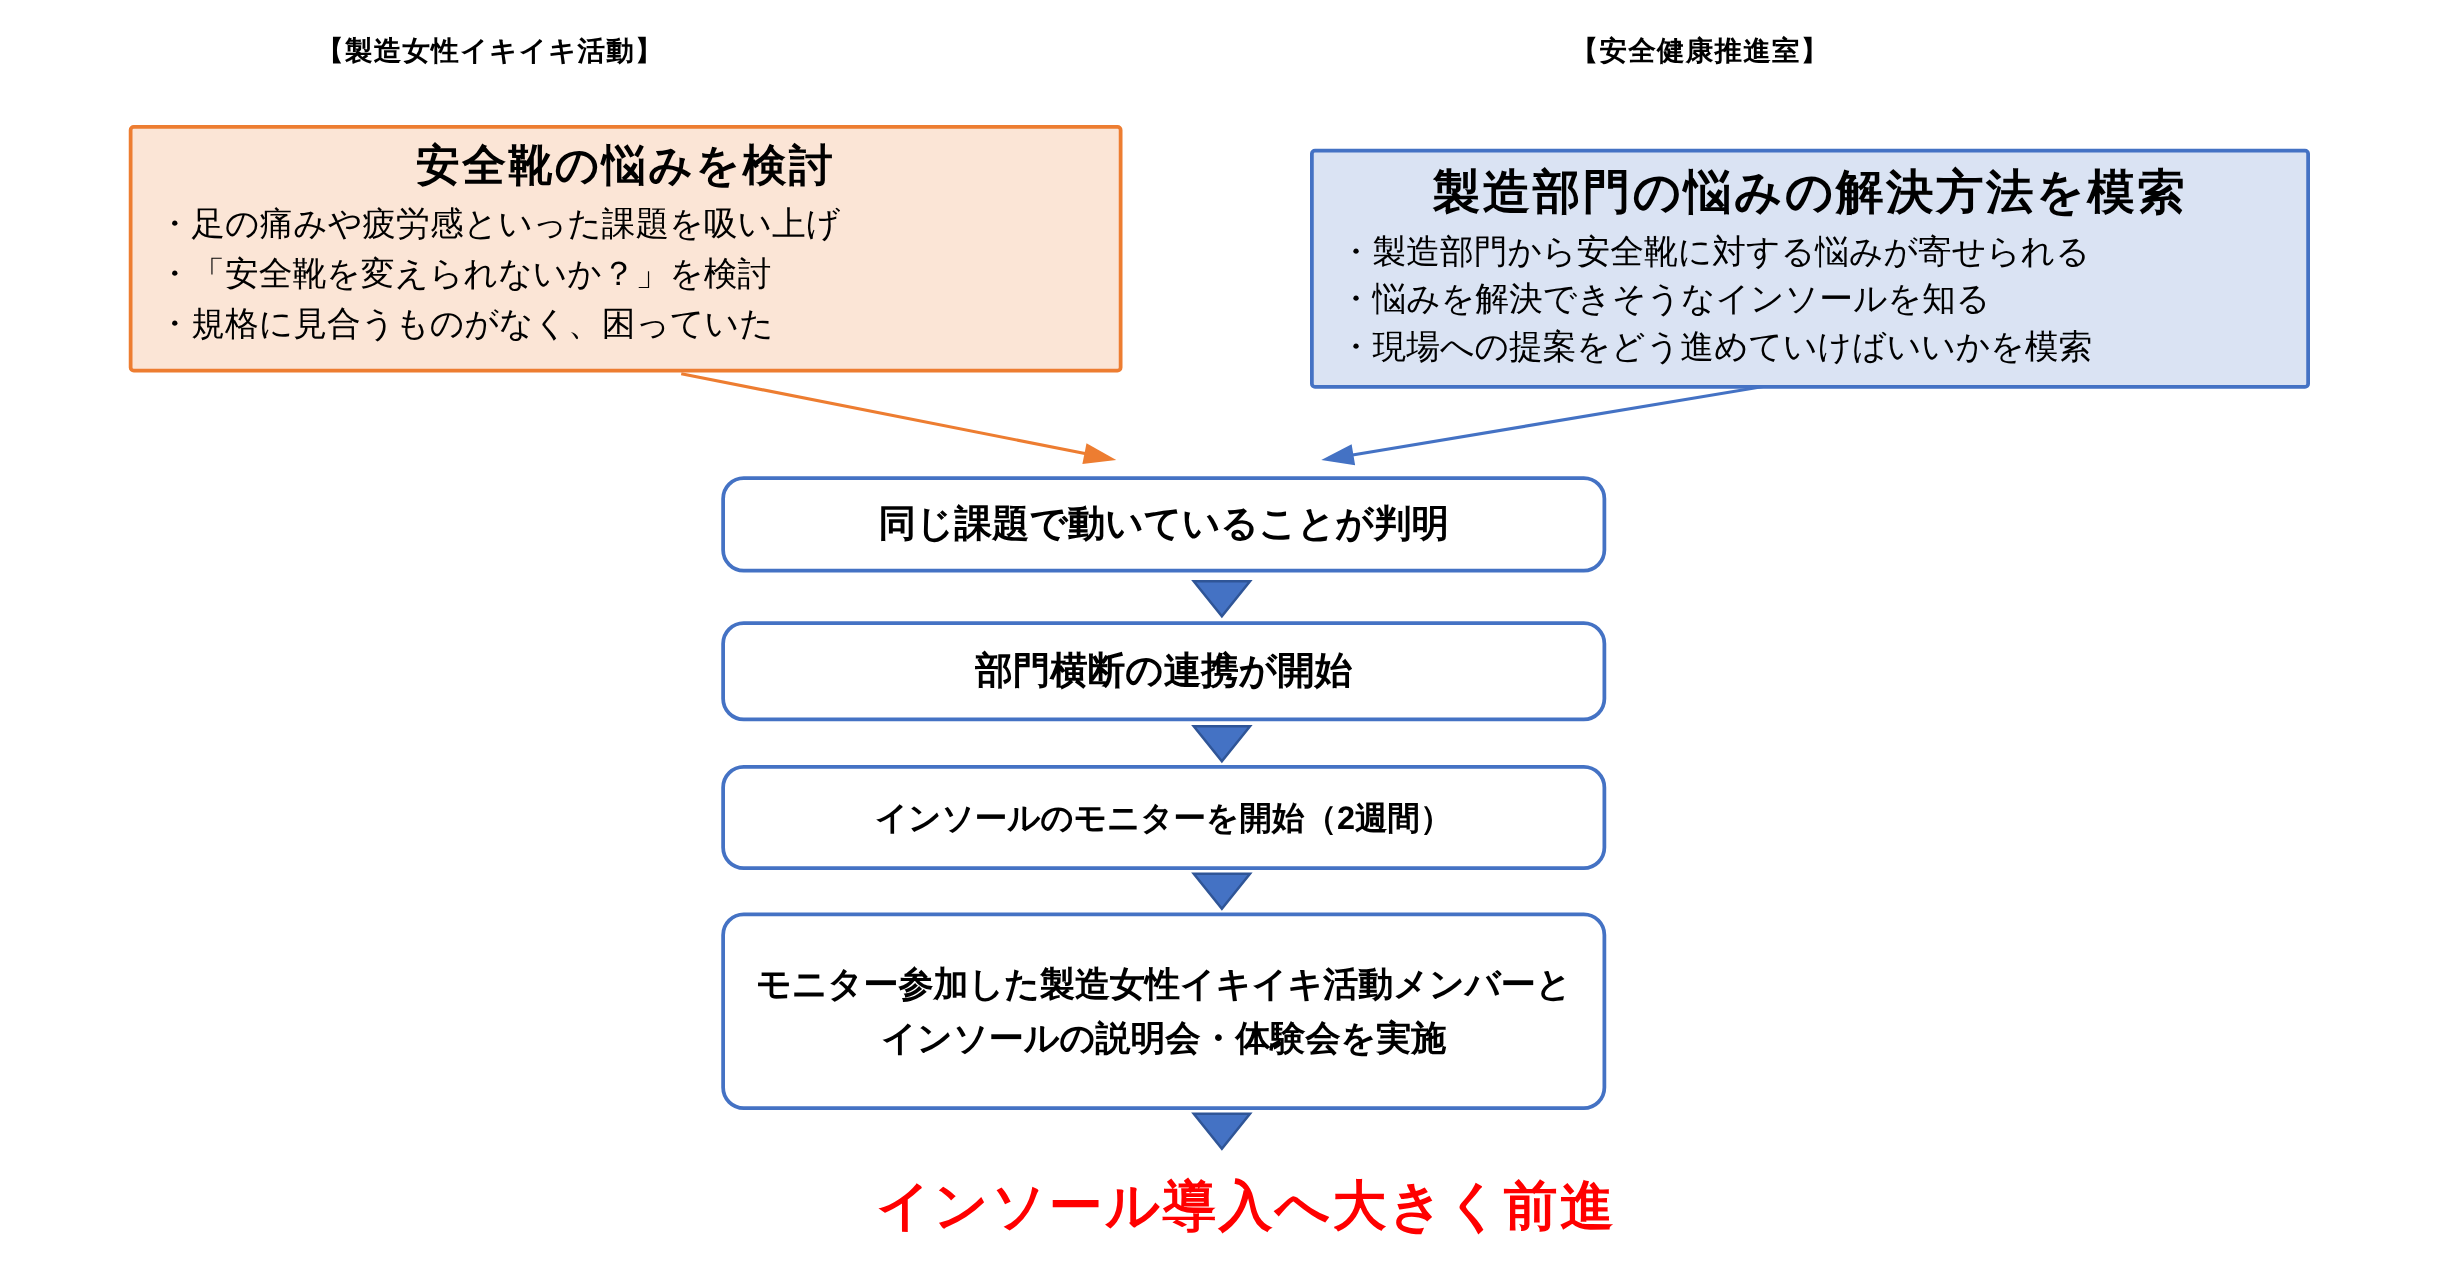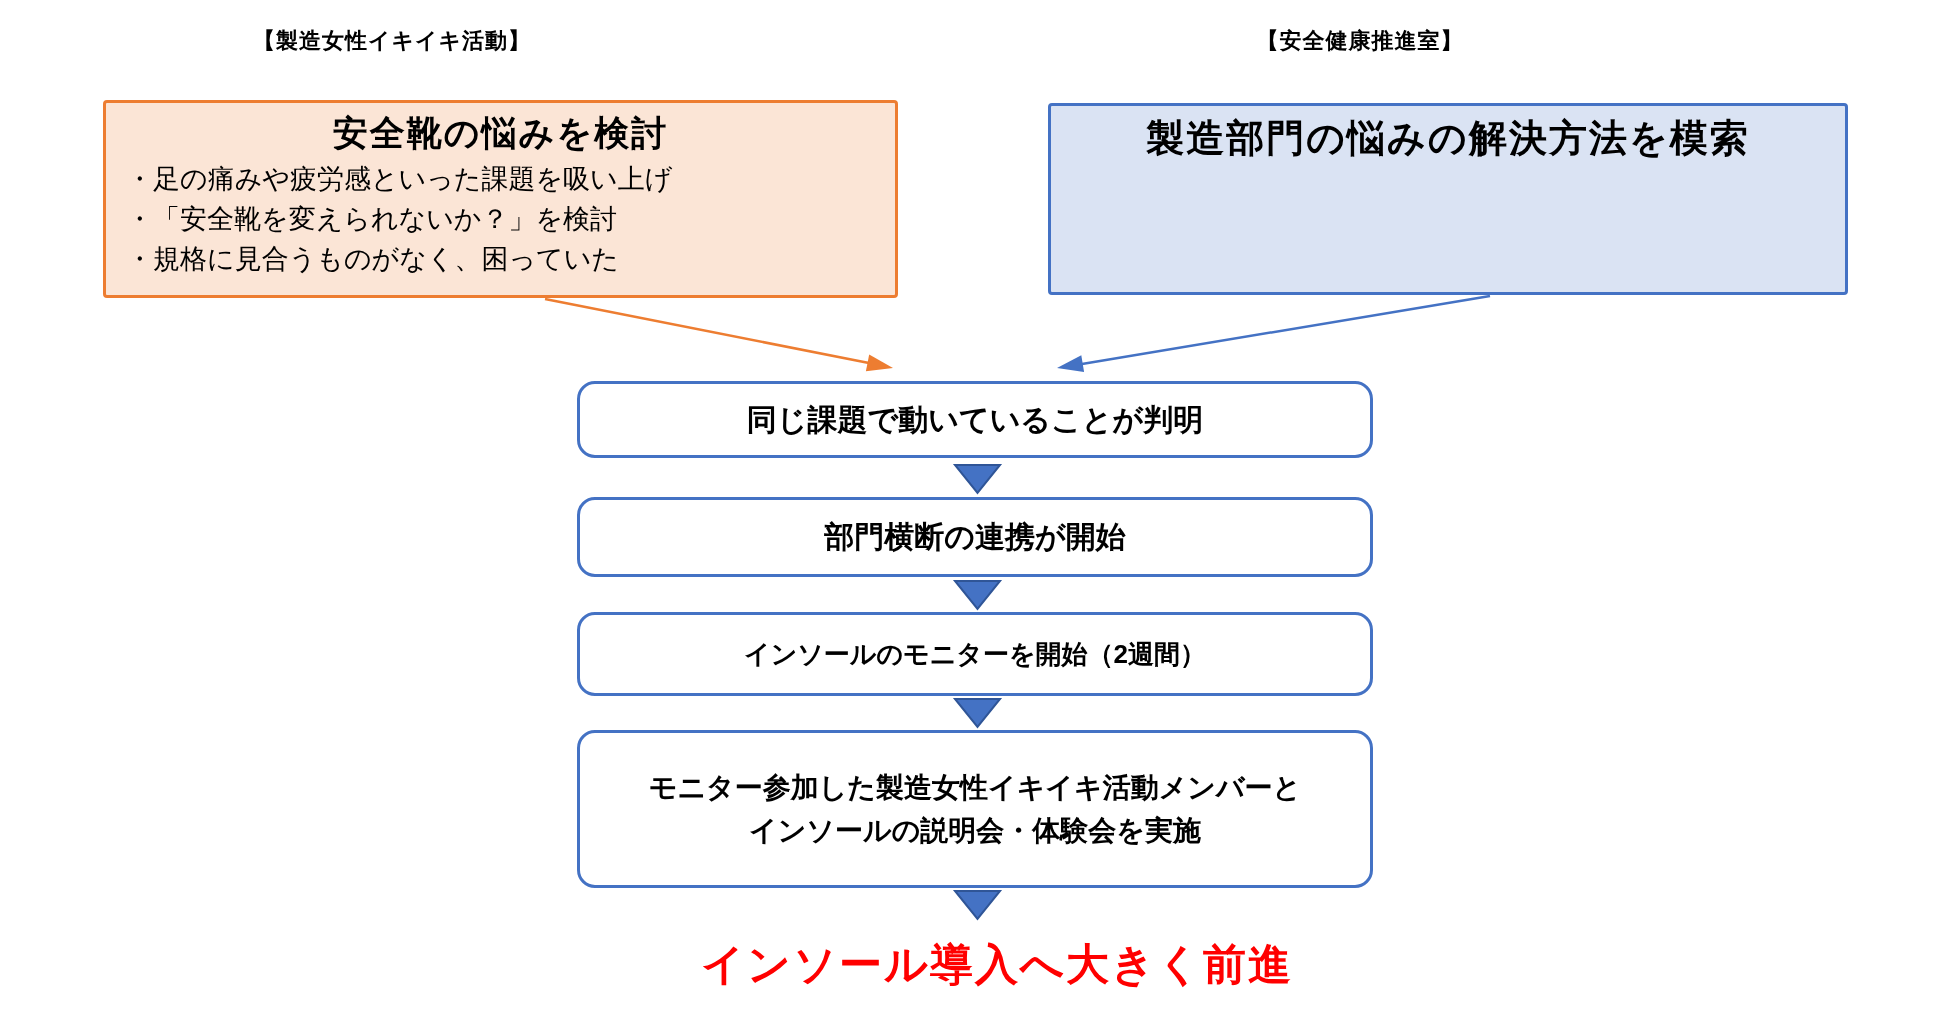--- a/index.html
+++ b/index.html
@@ -20,30 +20,30 @@
   .abs{position:absolute;}
   
   .col-header{
     font-size:22px;font-weight:bold;text-align:center;letter-spacing:1px;
   }
   
   .panel{
     border-radius:4px;border:3px solid;padding:8px 20px 6px 20px;
   }
   .panel.orange{background:var(--orange-fill);border-color:var(--orange-border);}
-  .panel.blue{background:var(--blue-fill);border-color:var(--blue-border);}
+  .panel.blue{background:var(--blue-fill);border-color:var(--blue-border);margin-top:16px;}
   .panel-title{font-weight:bold;text-align:center;letter-spacing:2px;}
   .panel.orange .panel-title{font-size:35px;line-height:44px;}
   .panel.blue .panel-title{font-size:38px;line-height:48px;}
   .panel-bullets{margin-top:4px;}
   .bullet{font-size:27px;line-height:40px;white-space:nowrap;font-family:Liberation Serif, serif;}
   .panel.blue .bullet{line-height:38px;}
   
   .flow-box{
-    left:577px;width:796px;
+    left:577px;width:708px;
     background:#fff;border:3px solid var(--blue-border);border-radius:18px;
     display:flex;flex-direction:column;align-items:center;justify-content:center;
     text-align:center;font-weight:bold;
   }
   .flow-box .line{white-space:nowrap;}
   .fs30{font-size:30px;line-height:38px;}
   .fs26{font-size:26px;line-height:34px;}
   .fs28{font-size:28px;line-height:43px;}
   
   #overlay{left:0;top:0;pointer-events:none;}
@@ -85,20 +85,25 @@
     <div class="bullet">・足の痛みや疲労感といった課題を吸い上げ</div>
     <div class="bullet">・「安全靴を変えられないか？」を検討</div>
     <div class="bullet">・規格に見合うものがなく、困っていた</div>
   </div>
 </div>
 
 <div class="abs col-header" style="left:1040px;top:26px;width:640px;">【安全健康推進室】</div>
 
 <div class="abs panel blue" style="left:1048px;top:103px;width:800px;height:192px;">
   <div class="panel-title">製造部門の悩みの解決方法を模索</div>
+  <div class="panel-bullets">
+    <div class="bullet">・製造部門から安全靴に対する悩みが寄せられる</div>
+    <div class="bullet">・悩みを解決できそうなインソールを知る</div>
+    <div class="bullet">・現場への提案をどう進めていけばいいかを模索</div>
+  </div>
 </div>
 
 <div class="abs flow-box" style="top:381px;height:77px;">
   <div class="line fs30">同じ課題で動いていることが判明</div>
 </div>
 
 <div class="abs flow-box" style="top:497px;height:80px;">
   <div class="line fs30">部門横断の連携が開始</div>
 </div>
 

